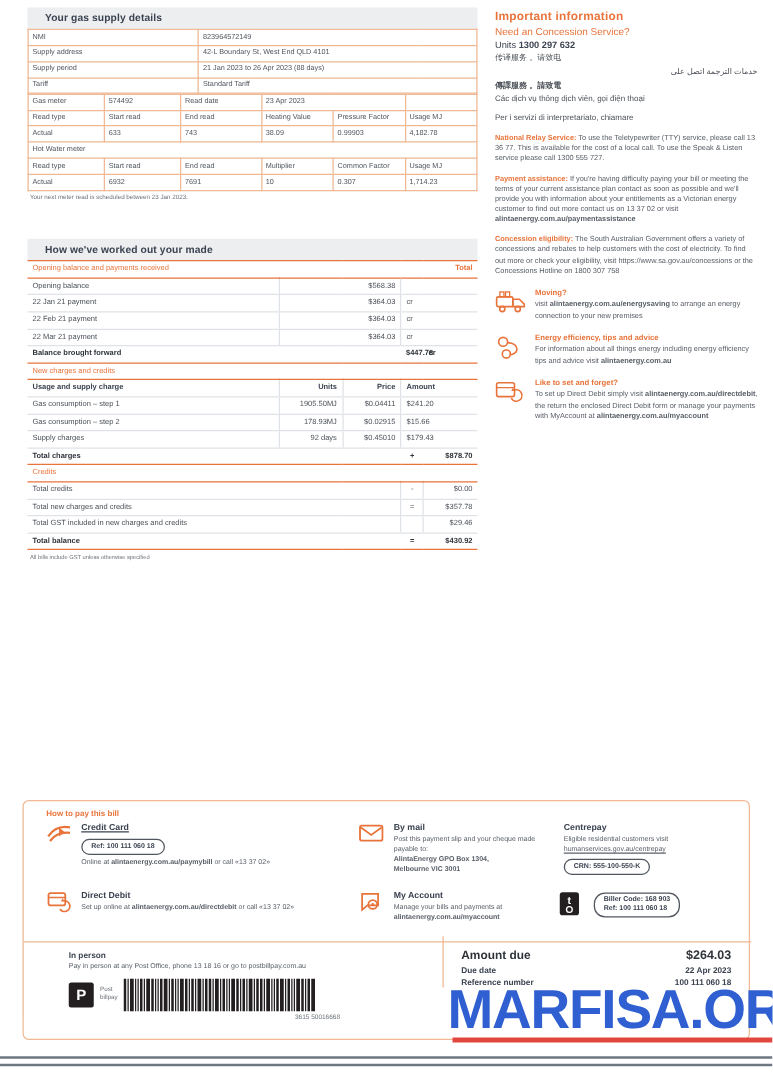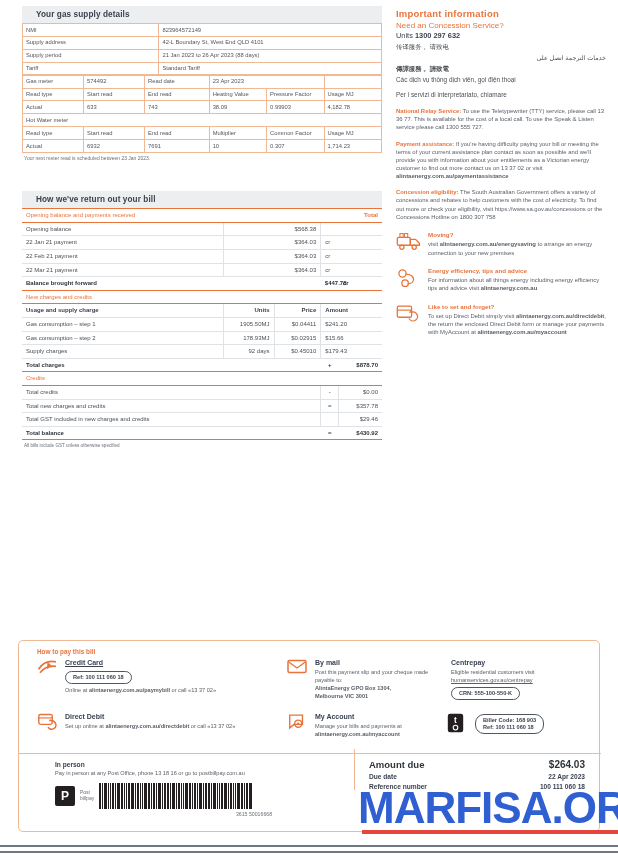--- a/index.html
+++ b/index.html
@@ -266,21 +266,21 @@
         <td>6932</td>
         <td>7691</td>
         <td>10</td>
         <td>0.307</td>
         <td>1,714.23</td>
       </tr>
     </tbody>
       </table>
     <div class="subnote">Your next meter read is scheduled between 23 Jan 2023.</div>
 
-    <div class="sec-head" style="margin-top:30px">How we've return out your bill</div>
+    <div class="sec-head" style="margin-top:30px">How we've worked out your made</div>
     <table class="b">
       <colgroup>
         <col style="width:56%">
           <col style="width:14%">
           <col style="width:13%">
         <col style="width:5%">
           <col style="width:12%">
       </colgroup>
       <tbody>
           <tr class="orangeline">

